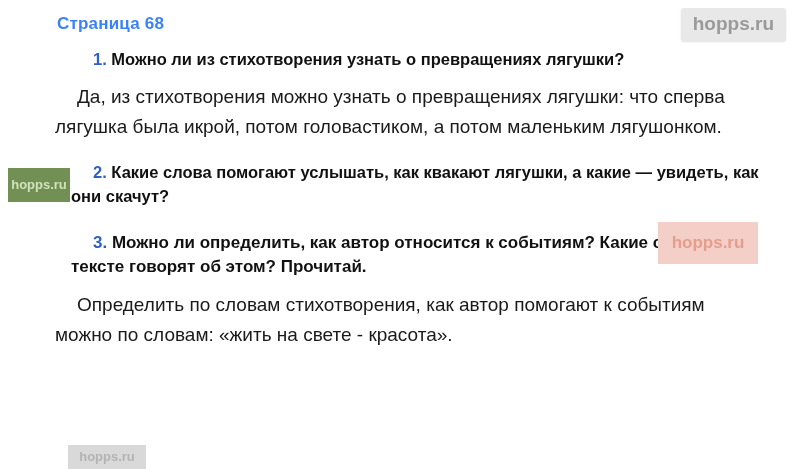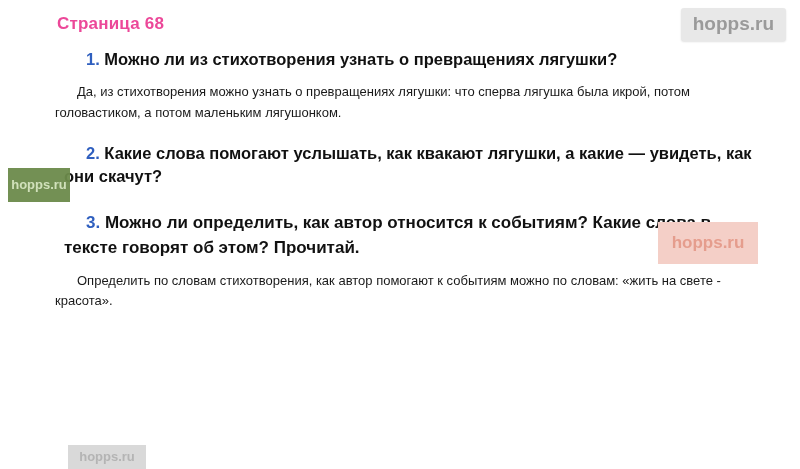--- a/index.html
+++ b/index.html
@@ -15,40 +15,40 @@
     position: relative;
   }
   .page {
     position: relative;
     width: 800px;
     height: 469px;
     box-sizing: border-box;
     padding: 14px 40px 0 55px;
   }
   .page-title {
-    color: #ec4899;
+    color: #3b82f6;
     font-weight: bold;
     font-size: 17px;
     letter-spacing: 0.2px;
     margin: 0 0 14px 2px;
   }
   .question {
     font-size: 16.5px;
     font-weight: bold;
     color: #111111;
     line-height: 1.45;
-    margin: 0 0 10px 9px;
+    margin: 0 0 10px 16px;
     text-indent: 22px;
   }
   .qnum {
     color: #2f5fbf;
     font-weight: bold;
   }
   .answer {
-    font-size: 13px;
+    font-size: 19px;
     color: #1a1a1a;
     line-height: 1.6;
     margin: 0 0 18px 0;
     text-indent: 22px;
   }
   .block-1 { margin-top: 6px; }
   .block-2 .question { margin-bottom: 12px; }
   .block-3 { margin-top: 22px; }
   .block-3 .question { font-size: 17px; }
 

